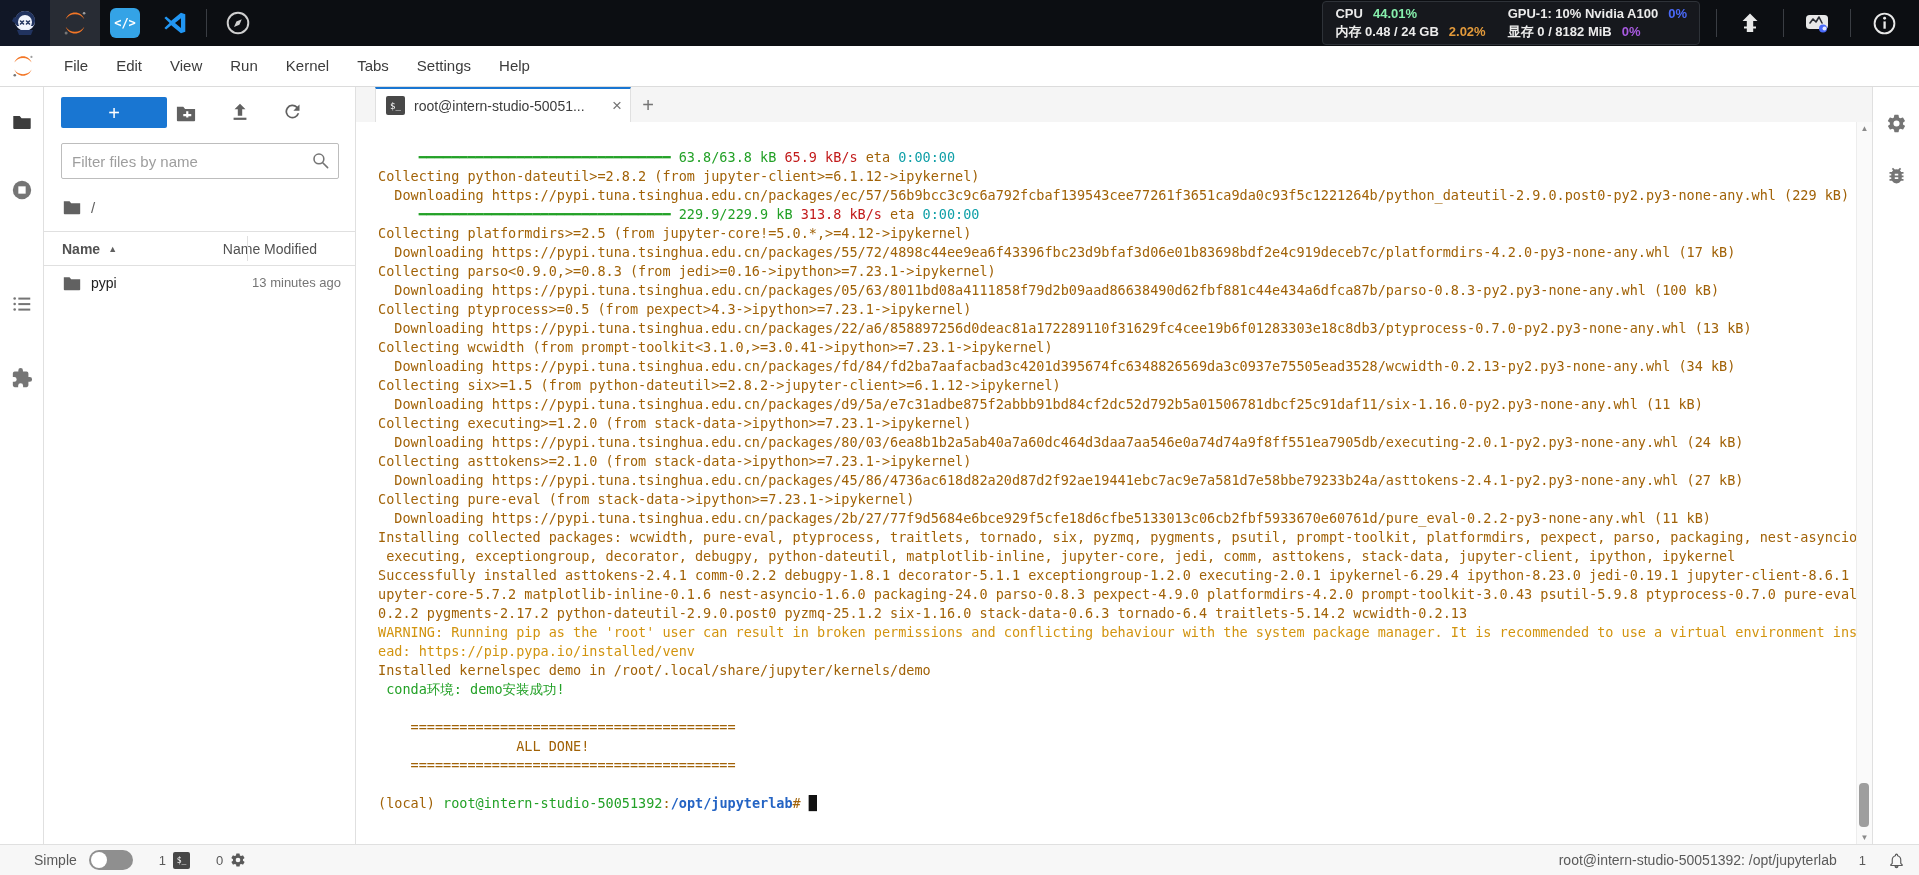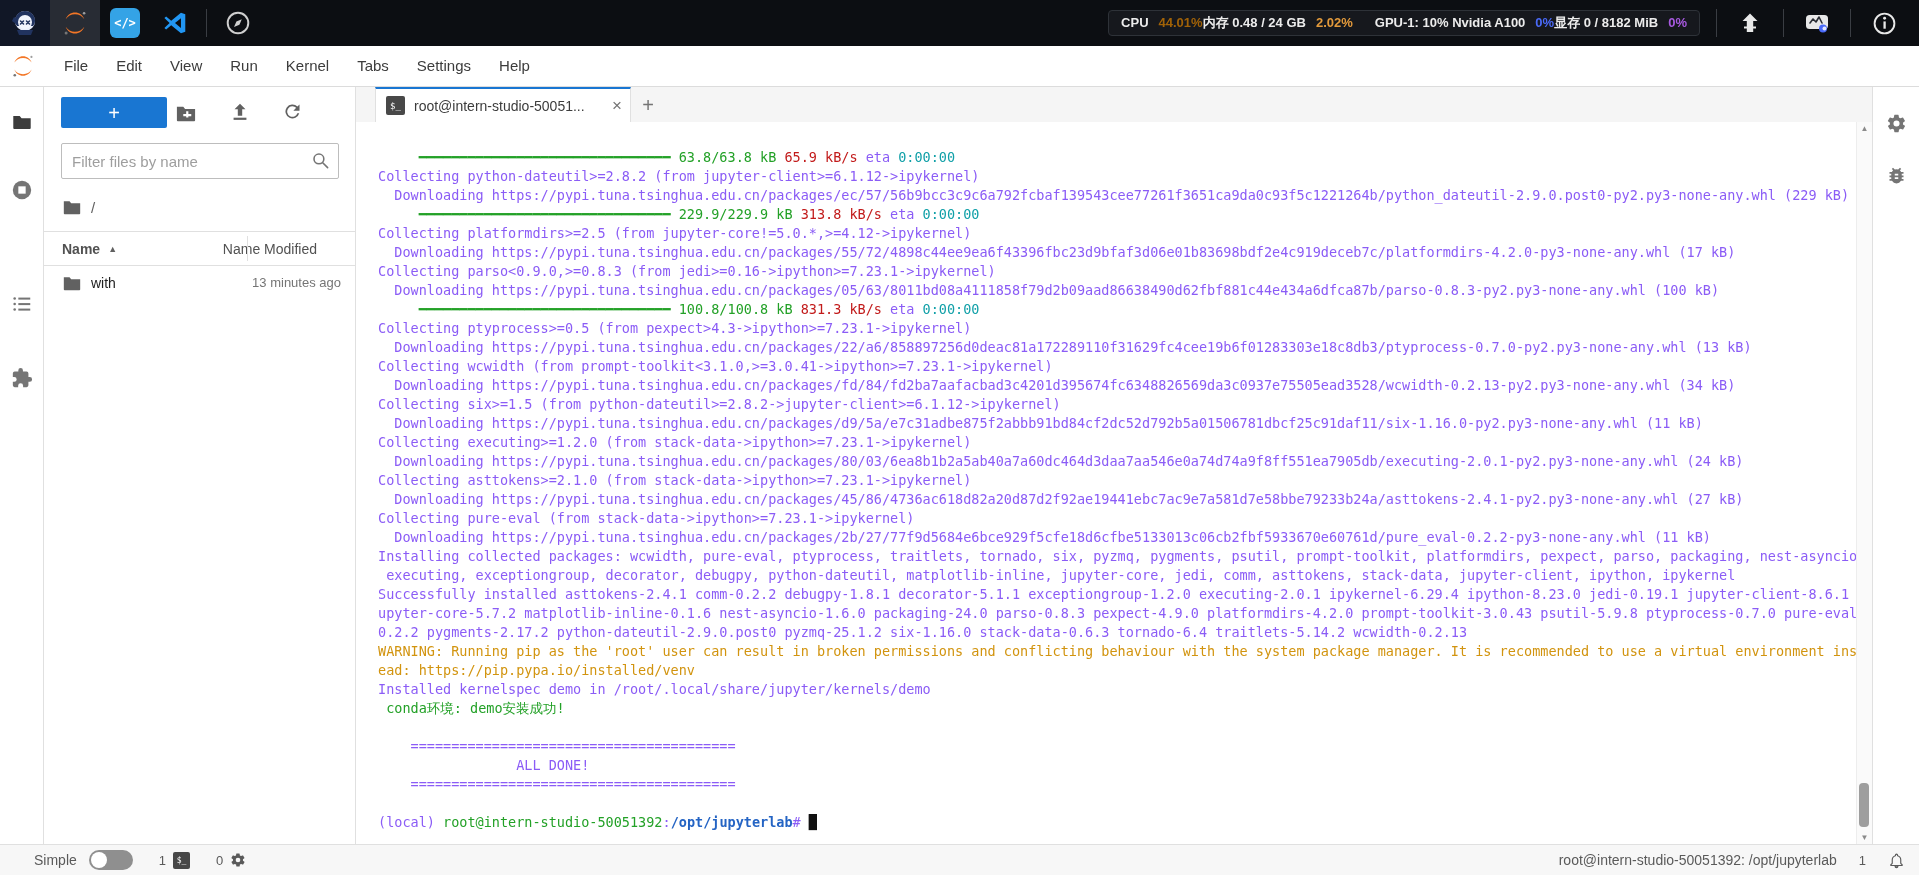--- a/index.html
+++ b/index.html
@@ -5,24 +5,24 @@
   html,body{margin:0;padding:0;background:#fff;width:1919px;height:875px;overflow:hidden;
     font-family:"Liberation Sans",sans-serif;-webkit-font-smoothing:antialiased;}
   
   .topbar{position:absolute;top:0;left:0;width:1919px;height:46px;background:#0c0e12;display:flex;align-items:center;color:#e8e8e8;}
   .tile{height:46px;display:flex;align-items:center;justify-content:center;width:50px;cursor:pointer;}
   .tile.mascot-bg{background:#111726;}
   .tile.active-tile{background:#282c34;}
   .code-badge{width:30px;height:30px;border-radius:6px;background:#34a3e6;color:#fff;font-weight:bold;font-size:12px;display:flex;align-items:center;justify-content:center;font-family:"DejaVu Sans Mono",monospace;}
   .tb-divider{width:1px;height:28px;background:#3a3d43;margin:0 6px;}
   .stats-panel{margin-left:auto;display:flex;gap:22px;background:#16181d;border:1px solid #2e3238;border-radius:4px;padding:3px 12px;margin-right:10px;}
-  .stat-col{display:flex;flex-direction:row;justify-content:center;}
+  .stat-col{display:flex;flex-direction:column;justify-content:center;}
   .stat-row{display:flex;gap:10px;font-size:13px;font-weight:bold;line-height:18px;white-space:nowrap;}
   .stat-label{color:#ececec;}
-  .v-cpu{color:#a16207;} .v-mem{color:#e39a3b;} .v-gpu{color:#4a6af8;} .v-vram{color:#a85ae0;}
+  .v-cpu{color:#86efac;} .v-mem{color:#e39a3b;} .v-gpu{color:#4a6af8;} .v-vram{color:#a85ae0;}
   .icon-tile{width:54px;height:46px;display:flex;align-items:center;justify-content:center;cursor:pointer;}
   
   .menubar{position:absolute;top:46px;left:0;width:1919px;height:40px;background:#fff;border-bottom:1px solid #dcdcdc;display:flex;align-items:center;}
   .menubar .logo{margin:0 14px 0 10px;display:flex;align-items:center;}
   .menu-item{padding:0 14px;font-size:15px;color:#3c3c3c;cursor:pointer;line-height:40px;}
   
   .activitybar{position:absolute;left:0;top:87px;bottom:30px;width:43px;background:#fff;border-right:1px solid #e0e0e0;}
   .act-icon{width:43px;height:46px;display:flex;align-items:center;justify-content:center;color:#757575;cursor:pointer;}
   .act-icon.active{color:#3c3c3c;}
   
@@ -48,21 +48,21 @@
   .mainarea{position:absolute;left:356px;top:87px;right:47px;bottom:30px;background:#fff;}
   .tabbar{position:absolute;top:0;left:0;right:0;height:35px;background:#f5f5f5;border-bottom:1px solid #e0e0e0;display:flex;align-items:flex-end;}
   .tab{box-sizing:border-box;margin-left:19px;width:256px;height:35px;background:#fff;border-top:2px solid #1976d2;border-left:1px solid #e0e0e0;border-right:1px solid #e0e0e0;display:flex;align-items:center;padding:0 8px 0 10px;cursor:pointer;}
   .term-mini{width:19px;height:19px;background:#484848;border-radius:2px;color:#fff;font-size:9px;font-family:"DejaVu Sans Mono",monospace;display:flex;align-items:center;justify-content:center;flex:none;}
   .tab-label{margin-left:9px;font-size:14px;color:#3c3c3c;white-space:nowrap;overflow:hidden;text-overflow:ellipsis;flex:1;}
   .tab-close{color:#757575;font-size:17px;margin-left:6px;cursor:pointer;flex:none;line-height:17px;}
   .tab-plus{width:34px;height:33px;display:flex;align-items:center;justify-content:center;color:#757575;font-size:20px;cursor:pointer;}
   
   .terminal{position:absolute;top:35px;left:0;right:15px;bottom:0;background:#fff;overflow:hidden;padding:26px 0 0 22px;cursor:text;}
   .tline{font-family:"DejaVu Sans Mono",monospace;font-size:13.5px;line-height:19px;white-space:pre;color:#111;}
-  .t-d{color:#8b5cf6;}
+  .t-d{color:#a16207;}
   .t-g{color:#23a127;}
   .t-gb{color:#23a127;font-weight:normal;}
   .t-bb{color:#2464c4;font-weight:bold;}
   .t-r{color:#c21b1b;}
   .t-c{color:#11a0a8;}
   .t-o{color:#d2940f;}
   .t-cur{background:#111;color:#111;}
   
   .term-scroll{position:absolute;top:35px;right:0;bottom:0;width:15px;background:#fafafa;border-left:1px solid #ededed;}
   .scroll-arrow{position:absolute;left:0;width:15px;height:14px;color:#8a8a8a;font-size:8px;text-align:center;line-height:14px;cursor:pointer;}
@@ -258,21 +258,21 @@
     <span class="lh-sort">▲</span>
     <span class="lh-divider"></span>
     <span class="lh-modified">Name Modified</span>
   </div>
   <div class="file-row">
     <span class="fr-icon">
       <svg width="20" height="18" viewBox="0 0 24 22">
         <path d="M2 4h7l2 2.5h11V19a1 1 0 0 1-1 1H3a1 1 0 0 1-1-1z" fill="#616161"></path>
       </svg>
     </span>
-    <span class="fr-name">with</span>
+    <span class="fr-name">pypi</span>
     <span class="fr-modified">13 minutes ago</span>
   </div>
 </div>
 
 <div class="mainarea">
   <div class="tabbar">
     <div class="tab">
       <span class="term-mini">$_</span>
       <span class="tab-label">root@intern-studio-50051...</span>
       <span class="tab-close">×</span>
@@ -282,21 +282,20 @@
 
   <div class="terminal">
       <div class="tline"><span class="t-d">     </span><span class="t-g">━━━━━━━━━━━━━━━━━━━━━━━━━━━━━━━ </span><span class="t-g">63.8/63.8 kB</span><span class="t-d"> </span><span class="t-r">65.9 kB/s</span><span class="t-d"> eta </span><span class="t-c">0:00:00</span></div>
       <div class="tline"><span class="t-d">Collecting python-dateutil&gt;=2.8.2 (from jupyter-client&gt;=6.1.12-&gt;ipykernel)</span></div>
       <div class="tline"><span class="t-d">  Downloading https://pypi.tuna.tsinghua.edu.cn/packages/ec/57/56b9bcc3c9c6a792fcbaf139543cee77261f3651ca9da0c93f5c1221264b/python_dateutil-2.9.0.post0-py2.py3-none-any.whl (229 kB)</span></div>
       <div class="tline"><span class="t-d">     </span><span class="t-g">━━━━━━━━━━━━━━━━━━━━━━━━━━━━━━━ </span><span class="t-g">229.9/229.9 kB</span><span class="t-d"> </span><span class="t-r">313.8 kB/s</span><span class="t-d"> eta </span><span class="t-c">0:00:00</span></div>
       <div class="tline"><span class="t-d">Collecting platformdirs&gt;=2.5 (from jupyter-core!=5.0.*,&gt;=4.12-&gt;ipykernel)</span></div>
       <div class="tline"><span class="t-d">  Downloading https://pypi.tuna.tsinghua.edu.cn/packages/55/72/4898c44ee9ea6f43396fbc23d9bfaf3d06e01b83698bdf2e4c919deceb7c/platformdirs-4.2.0-py3-none-any.whl (17 kB)</span></div>
       <div class="tline"><span class="t-d">Collecting parso&lt;0.9.0,&gt;=0.8.3 (from jedi&gt;=0.16-&gt;ipython&gt;=7.23.1-&gt;ipykernel)</span></div>
       <div class="tline"><span class="t-d">  Downloading https://pypi.tuna.tsinghua.edu.cn/packages/05/63/8011bd08a4111858f79d2b09aad86638490d62fbf881c44e434a6dfca87b/parso-0.8.3-py2.py3-none-any.whl (100 kB)</span></div>
-      <div class="tline"><span class="t-d">     </span><span class="t-g">━━━━━━━━━━━━━━━━━━━━━━━━━━━━━━━ </span><span class="t-g">100.8/100.8 kB</span><span class="t-d"> </span><span class="t-r">831.3 kB/s</span><span class="t-d"> eta </span><span class="t-c">0:00:00</span></div>
       <div class="tline"><span class="t-d">Collecting ptyprocess&gt;=0.5 (from pexpect&gt;4.3-&gt;ipython&gt;=7.23.1-&gt;ipykernel)</span></div>
       <div class="tline"><span class="t-d">  Downloading https://pypi.tuna.tsinghua.edu.cn/packages/22/a6/858897256d0deac81a172289110f31629fc4cee19b6f01283303e18c8db3/ptyprocess-0.7.0-py2.py3-none-any.whl (13 kB)</span></div>
       <div class="tline"><span class="t-d">Collecting wcwidth (from prompt-toolkit&lt;3.1.0,&gt;=3.0.41-&gt;ipython&gt;=7.23.1-&gt;ipykernel)</span></div>
       <div class="tline"><span class="t-d">  Downloading https://pypi.tuna.tsinghua.edu.cn/packages/fd/84/fd2ba7aafacbad3c4201d395674fc6348826569da3c0937e75505ead3528/wcwidth-0.2.13-py2.py3-none-any.whl (34 kB)</span></div>
       <div class="tline"><span class="t-d">Collecting six&gt;=1.5 (from python-dateutil&gt;=2.8.2-&gt;jupyter-client&gt;=6.1.12-&gt;ipykernel)</span></div>
       <div class="tline"><span class="t-d">  Downloading https://pypi.tuna.tsinghua.edu.cn/packages/d9/5a/e7c31adbe875f2abbb91bd84cf2dc52d792b5a01506781dbcf25c91daf11/six-1.16.0-py2.py3-none-any.whl (11 kB)</span></div>
       <div class="tline"><span class="t-d">Collecting executing&gt;=1.2.0 (from stack-data-&gt;ipython&gt;=7.23.1-&gt;ipykernel)</span></div>
       <div class="tline"><span class="t-d">  Downloading https://pypi.tuna.tsinghua.edu.cn/packages/80/03/6ea8b1b2a5ab40a7a60dc464d3daa7aa546e0a74d74a9f8ff551ea7905db/executing-2.0.1-py2.py3-none-any.whl (24 kB)</span></div>
       <div class="tline"><span class="t-d">Collecting asttokens&gt;=2.1.0 (from stack-data-&gt;ipython&gt;=7.23.1-&gt;ipykernel)</span></div>
       <div class="tline"><span class="t-d">  Downloading https://pypi.tuna.tsinghua.edu.cn/packages/45/86/4736ac618d82a20d87d2f92ae19441ebc7ac9e7a581d7e58bbe79233b24a/asttokens-2.4.1-py2.py3-none-any.whl (27 kB)</span></div>

